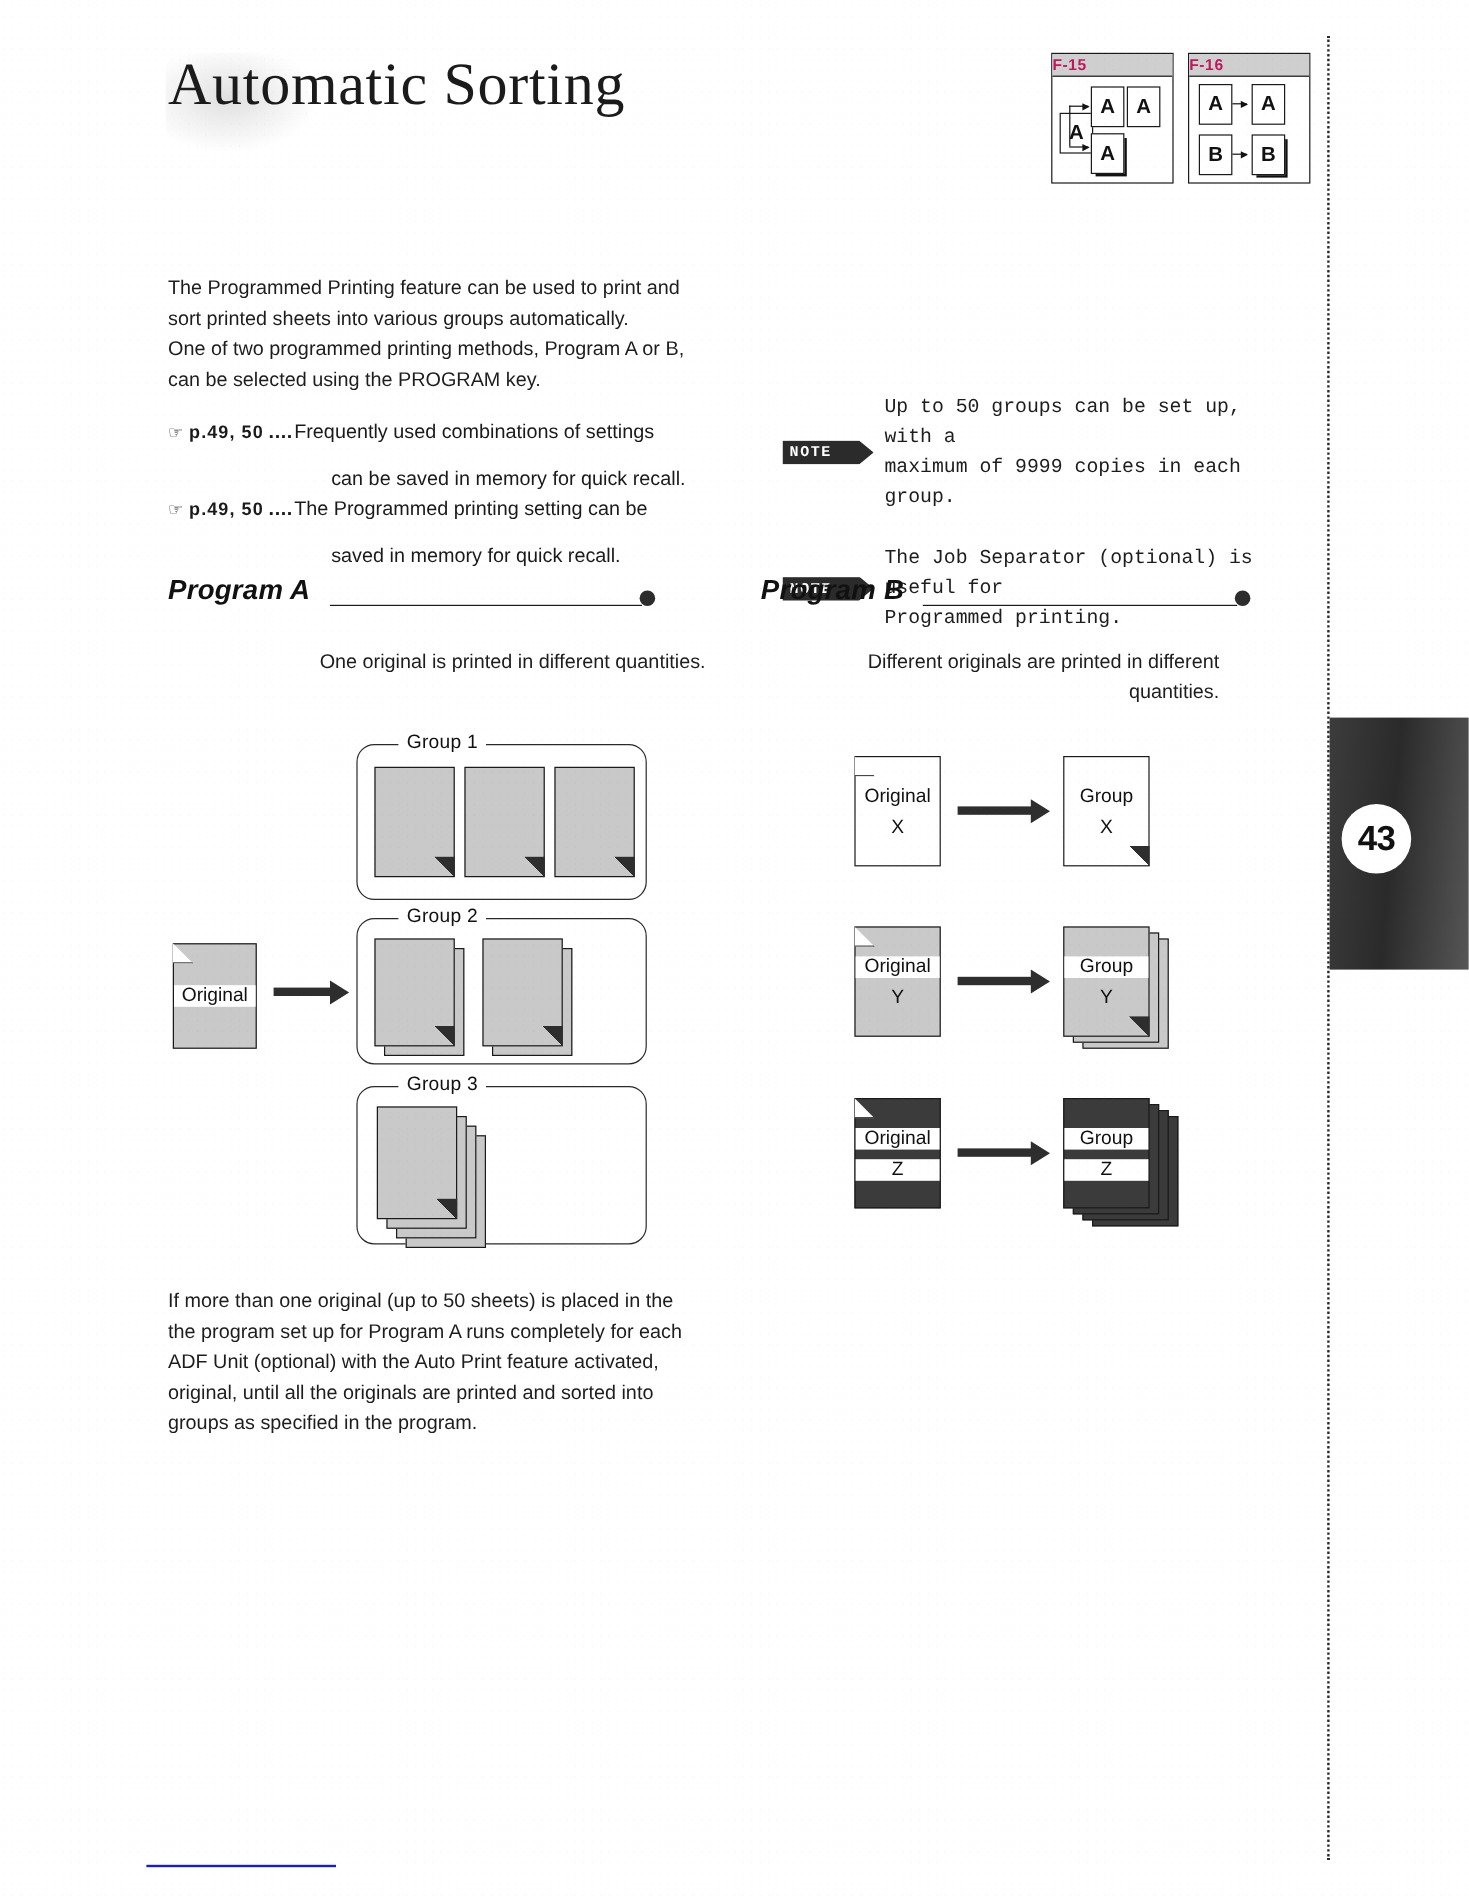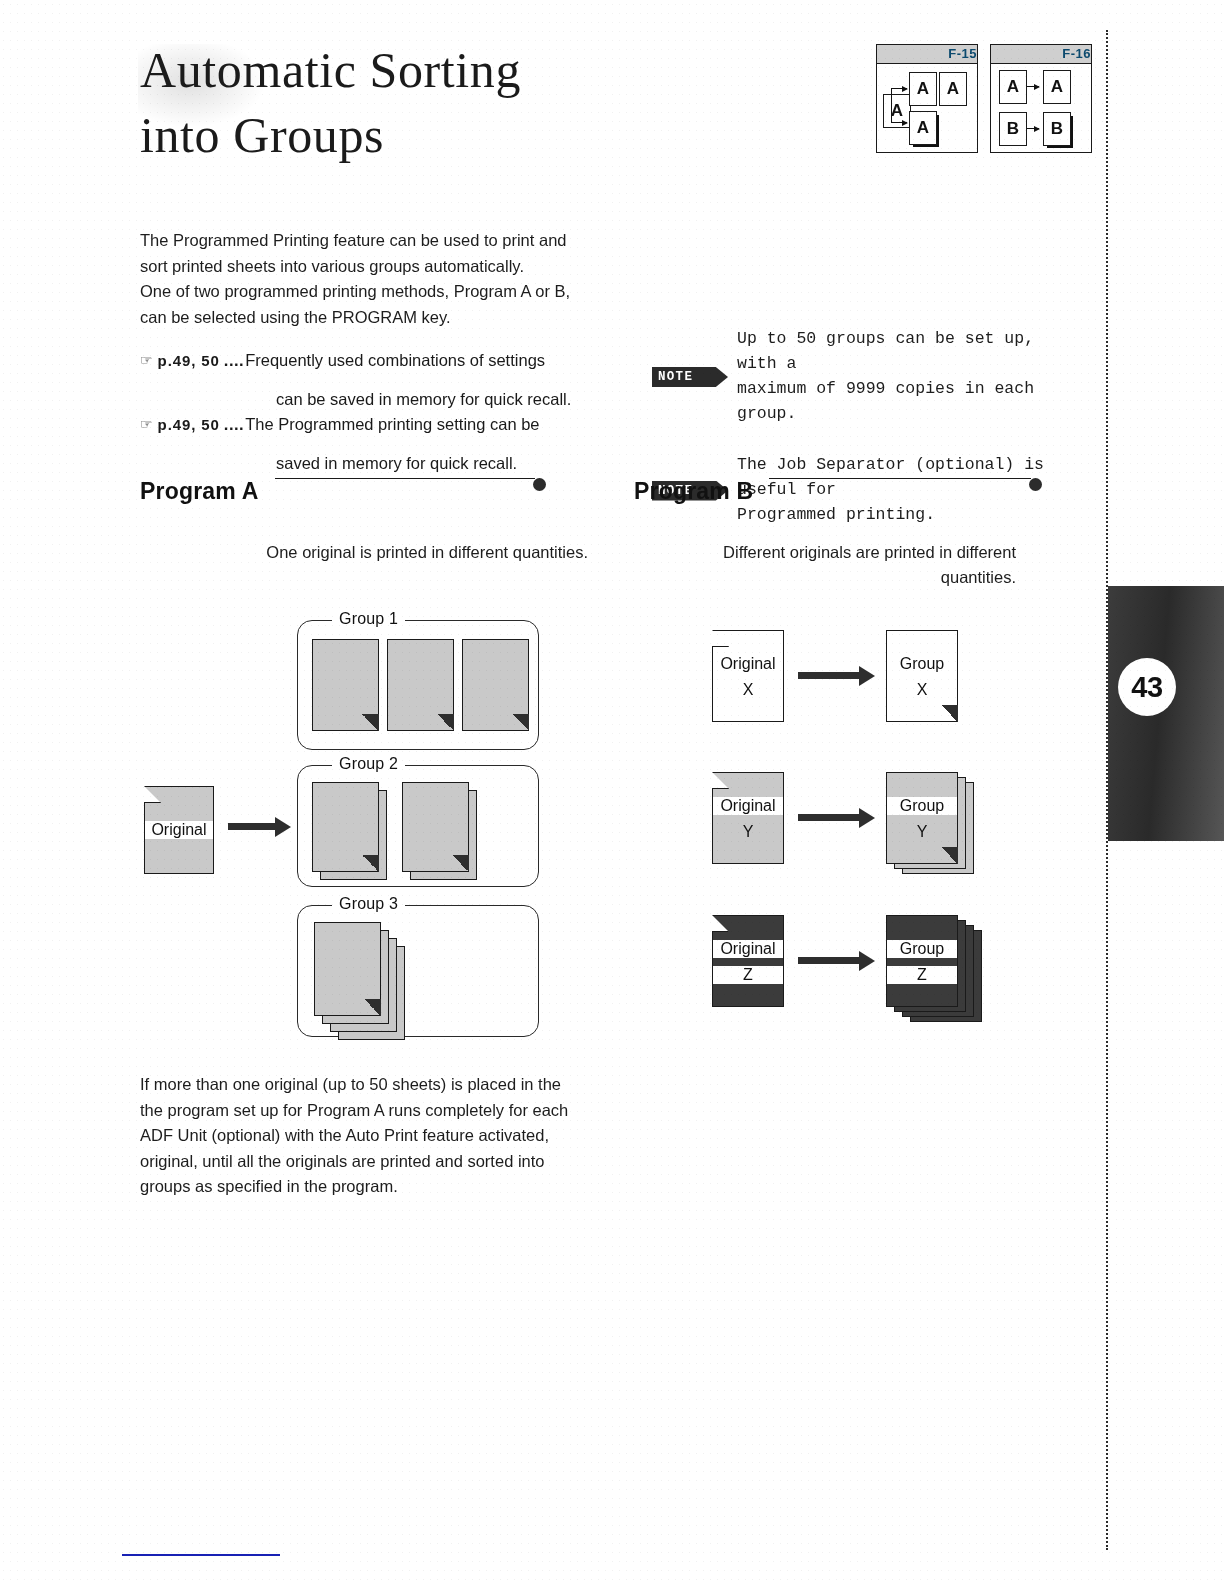--- a/index.html
+++ b/index.html
@@ -28,21 +28,21 @@
   .title .ln{display:block;}
   .title-smudge{position:absolute;left:138px;top:44px;width:130px;height:85px;
     background:radial-gradient(ellipse at 40% 45%,rgba(0,0,0,.12),rgba(0,0,0,0) 68%);
     pointer-events:none;}
 
   
   .ficons{position:absolute;left:876px;top:44px;display:flex;gap:12px;}
   .ficon{width:100px;border:1.6px solid #1a1a1a;background:#fff;}
   .ficon .cap{
     background:#cfcfcf;border-bottom:1.6px solid #1a1a1a;
-    text-align:right;font-size:13px;font-weight:700;color:#0c4a6e;
+    text-align:left;font-size:13px;font-weight:700;color:#be185d;
     letter-spacing:.5px;padding:1px 0 2px;
   }
   .ficon .body{position:relative;height:88px;}
   .mini{
     position:absolute;border:1.4px solid #1a1a1a;background:#fff;
     font-size:17px;font-weight:600;display:flex;align-items:center;justify-content:center;
     font-family:"Liberation Sans",sans-serif;color:#111;
   }
   .mini.shadow{box-shadow:3px 3px 0 -1px #111;}
   .arw{position:absolute;height:0;border-top:1.5px solid #111;}
@@ -69,21 +69,21 @@
   .notetag{
     position:relative;flex:0 0 auto;margin-top:2px;margin-right:9px;
     background:#2b2b2b;color:#fff;font-size:12.5px;font-weight:700;
     letter-spacing:1.3px;padding:3px 8px 3px 6px;
     clip-path:polygon(0 0,84% 0,100% 50%,84% 100%,0 100%);
     width:62px;text-align:left;
   }
   .notetxt{font-size:16.5px;line-height:25px;color:#1d1d1d;}
 
   
-  .proghead{position:absolute;display:flex;align-items:flex-start;}
+  .proghead{position:absolute;display:flex;align-items:flex-end;font-style:italic;}
   .proghead .lbl{font-size:23px;font-weight:700;letter-spacing:.2px;color:#111;}
   .proghead .rule{height:0;border-top:1.7px solid #1a1a1a;margin:0 0 0 16px;}
   .proghead .dot{width:13px;height:13px;border-radius:50%;background:#2c2c2c;margin-left:-2px;}
 
   .subtext{position:absolute;font-size:16.5px;line-height:25px;color:#1d1d1d;text-align:right;}
 
   
   .sheet{position:relative;box-sizing:border-box;border:1.4px solid #1a1a1a;}
   .sheet .dog{position:absolute;right:-1px;bottom:-1px;width:17px;height:17px;
     background:linear-gradient(225deg,#2e2e2e 0 50%,transparent 50%);}
@@ -104,36 +104,35 @@
   .grpbox{position:absolute;border:1.5px solid #2a2a2a;border-radius:15px;background:transparent;}
   .grplbl{position:absolute;top:-11px;left:34px;background:#fff;padding:0 7px;
     font-size:16px;color:#111;letter-spacing:.2px;}
 
   
   .tail{position:absolute;left:140px;top:1072px;width:490px;font-size:16.5px;line-height:25.5px;color:#1d1d1d;}
 
   
   .dotline{position:absolute;left:1106px;top:30px;width:0;height:1520px;
     border-left:2px dotted #2a2a2a;}
-  .pagetab{position:absolute;left:1108px;top:586px;width:116px;height:255px;
+  .pagetab{position:absolute;left:1108px;top:598px;width:116px;height:210px;
     background:linear-gradient(95deg,#3c3c3c,#2a2a2a 45%,#565656);}
   .pagetab .circ{position:absolute;left:10px;top:72px;width:58px;height:58px;border-radius:50%;
     background:#fff;display:flex;align-items:center;justify-content:center;
     font-size:29px;font-weight:700;color:#111;letter-spacing:-.5px;}
   .bluerule{position:absolute;left:122px;top:1554px;width:158px;height:0;border-top:2px solid #1821b4;}
 </style>
 </head>
 <body>
 
 <div class="page">
 
   <div class="title-smudge"></div>
   <div class="title">
     <span class="ln">Automatic Sorting</span>
-    <span class="ln">into Groups</span>
   </div>
 
   <div class="ficons">
 
     <div class="ficon">
       <div class="cap">F-15</div>
       <div class="body">
         <div class="mini" style="left:6px;top:30px;width:26px;height:32px;">A</div>
         <div class="vline" style="left:14px;top:24px;height:34px;"></div>
         <div class="arw" style="left:14px;top:24px;width:16px;"></div>

